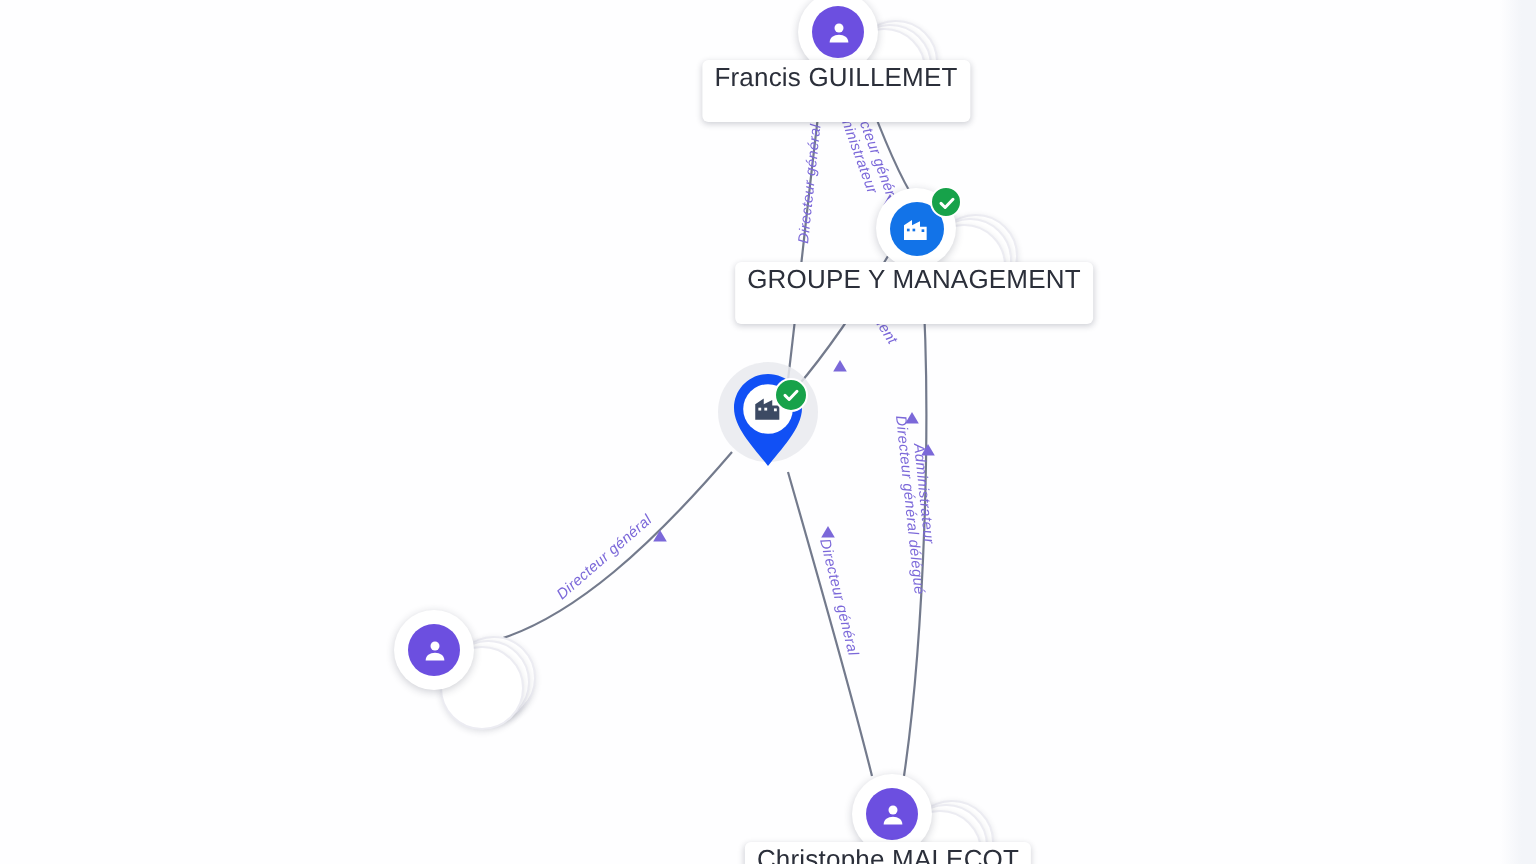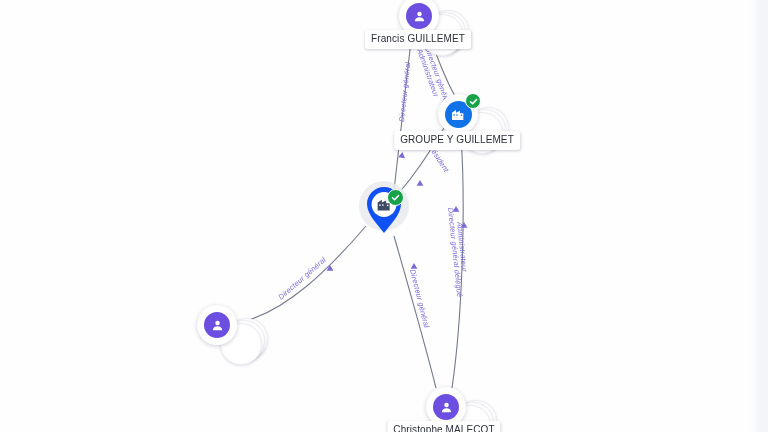--- a/index.html
+++ b/index.html
@@ -136,23 +136,23 @@
     transform: translate(-50%, -50%);
     z-index: 5;
   }
 
   
   .node-label {
     position: absolute;
     transform: translateX(-50%);
     background: #ffffff;
     color: #2b2f3a;
-    font-size: 10px;
+    font-size: 13px;
     line-height: 14px;
-    padding: 2px 6px 3px 6px;
+    padding: 2px 6px 15px 6px;
     border-radius: 3px;
     white-space: nowrap;
     box-shadow: 0 1px 3px rgba(30,35,60,0.22);
     letter-spacing: 0.1px;
   }
   .node-label.selected {
     background: #1150f5;
     color: #ffffff;
     box-shadow: 0 1px 4px rgba(17,80,245,0.45);
     font-weight: 400;
@@ -235,21 +235,21 @@
           <rect x="16.2" y="13" width="2" height="2" fill="#1273e8"></rect>
         </svg>
       </div>
       <div class="check-badge">
         <svg width="9" height="9" viewBox="0 0 24 24" fill="none" stroke="#ffffff" stroke-width="4" stroke-linecap="round" stroke-linejoin="round">
           <path d="M4 12.5l5.5 5.5L20 7"></path>
         </svg>
       </div>
     </div>
   </div>
-  <div class="node-label" style="left:457px; top:131px;">GROUPE Y GUILLEMET</div>
+  <div class="node-label" style="left:457px; top:131px;">GROUPE Y MANAGEMENT</div>
 
   <div class="node" style="left:384px; top:212px;">
     <div class="pin-wrap">
       <div class="pin-halo"></div>
       <svg class="pin-svg" width="50" height="56" viewBox="0 0 50 56">
         <path d="M25 3 C15.6 3 8 10.6 8 20 C8 30.4 19 41 25 49 C31 41 42 30.4 42 20 C42 10.6 34.4 3 25 3 Z" fill="#1150f5"></path>
         <circle cx="25" cy="20.5" r="12.4" fill="#ffffff"></circle>
       </svg>
       <div class="pin-icon">
         <svg width="17" height="17" viewBox="0 0 24 24" fill="#3c4a63">

